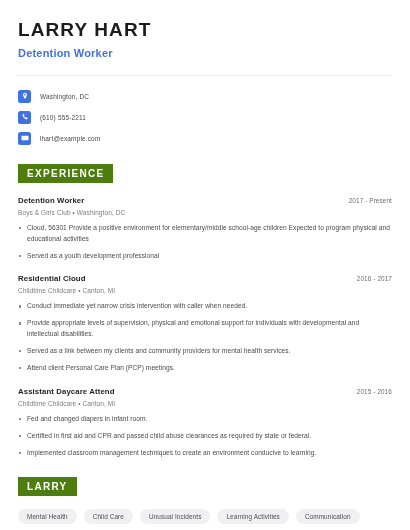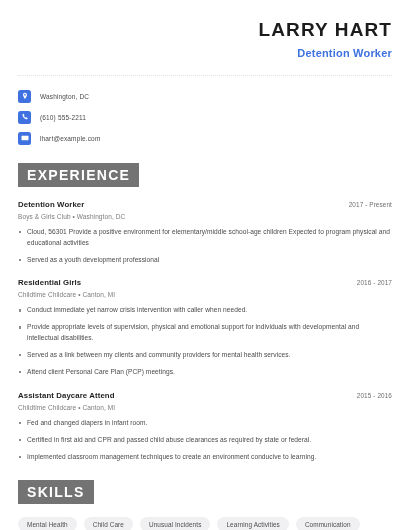--- a/index.html
+++ b/index.html
@@ -20,21 +20,21 @@
     width: 410px;
     height: 530px;
     background: #ffffff;
     padding: 0 18px;
     position: relative;
   }
 
   
   .header {
     padding-top: 19px;
-    text-align: right;
+    text-align: left;
   }
 
   .full-name {
     font-size: 19px;
     font-weight: bold;
     letter-spacing: 1.1px;
     color: #1c1c1c;
     line-height: 1.15;
   }
 
@@ -82,23 +82,23 @@
     font-size: 6.5px;
     color: #4a4a4a;
     letter-spacing: 0.15px;
   }
 
   
   .section { margin-top: 18px; }
 
   .section-badge {
     display: inline-block;
-    background: #737373;
+    background: #4d7c0f;
     color: #ffffff;
-    font-size: 14px;
+    font-size: 10px;
     font-weight: bold;
     letter-spacing: 1.3px;
     padding: 4px 9px 4px 9px;
   }
 
   .entries { margin-top: 13px; }
 
   .entry { margin-bottom: 13px; }
   .entry:last-child { margin-bottom: 0; }
 
@@ -229,21 +229,21 @@
         </div>
         <div class="entry-sub">Boys &amp; Girls Club  •  Washington, DC</div>
         <ul class="bullets">
           <li>Cloud, 56301 Provide a positive environment for elementary/middle school-age children Expected to program physical and educational activities</li>
           <li>Served as a youth development professional</li>
         </ul>
       </div>
 
       <div class="entry">
         <div class="entry-head">
-          <span class="entry-title">Residential Girls</span>
+          <span class="entry-title">Residential Cloud</span>
           <span class="entry-date">2016 - 2017</span>
         </div>
         <div class="entry-sub">Childtime Childcare  •  Canton, MI</div>
         <ul class="bullets">
           <li>Conduct immediate yet narrow crisis intervention with caller when needed.</li>
           <li>Provide appropriate levels of supervision, physical and emotional support for individuals with developmental and intellectual disabilities.</li>
           <li>Served as a link between my clients and community providers for mental health services.</li>
           <li>Attend client Personal Care Plan (PCP) meetings.</li>
         </ul>
       </div>
@@ -258,21 +258,21 @@
           <li>Fed and changed diapers in infant room.</li>
           <li>Certified in first aid and CPR and passed child abuse clearances as required by state or federal.</li>
           <li>Implemented classroom management techniques to create an environment conducive to learning.</li>
         </ul>
       </div>
 
     </div>
   </div>
 
   <div class="section">
-    <span class="section-badge">SKILLS</span>
+    <span class="section-badge">LARRY</span>
 
     <div class="skills-wrap">
       <span class="skill-tag">Mental Health</span>
       <span class="skill-tag">Child Care</span>
       <span class="skill-tag">Unusual Incidents</span>
       <span class="skill-tag">Learning Activities</span>
       <span class="skill-tag">Communication</span>
 
     </div>
   </div>

